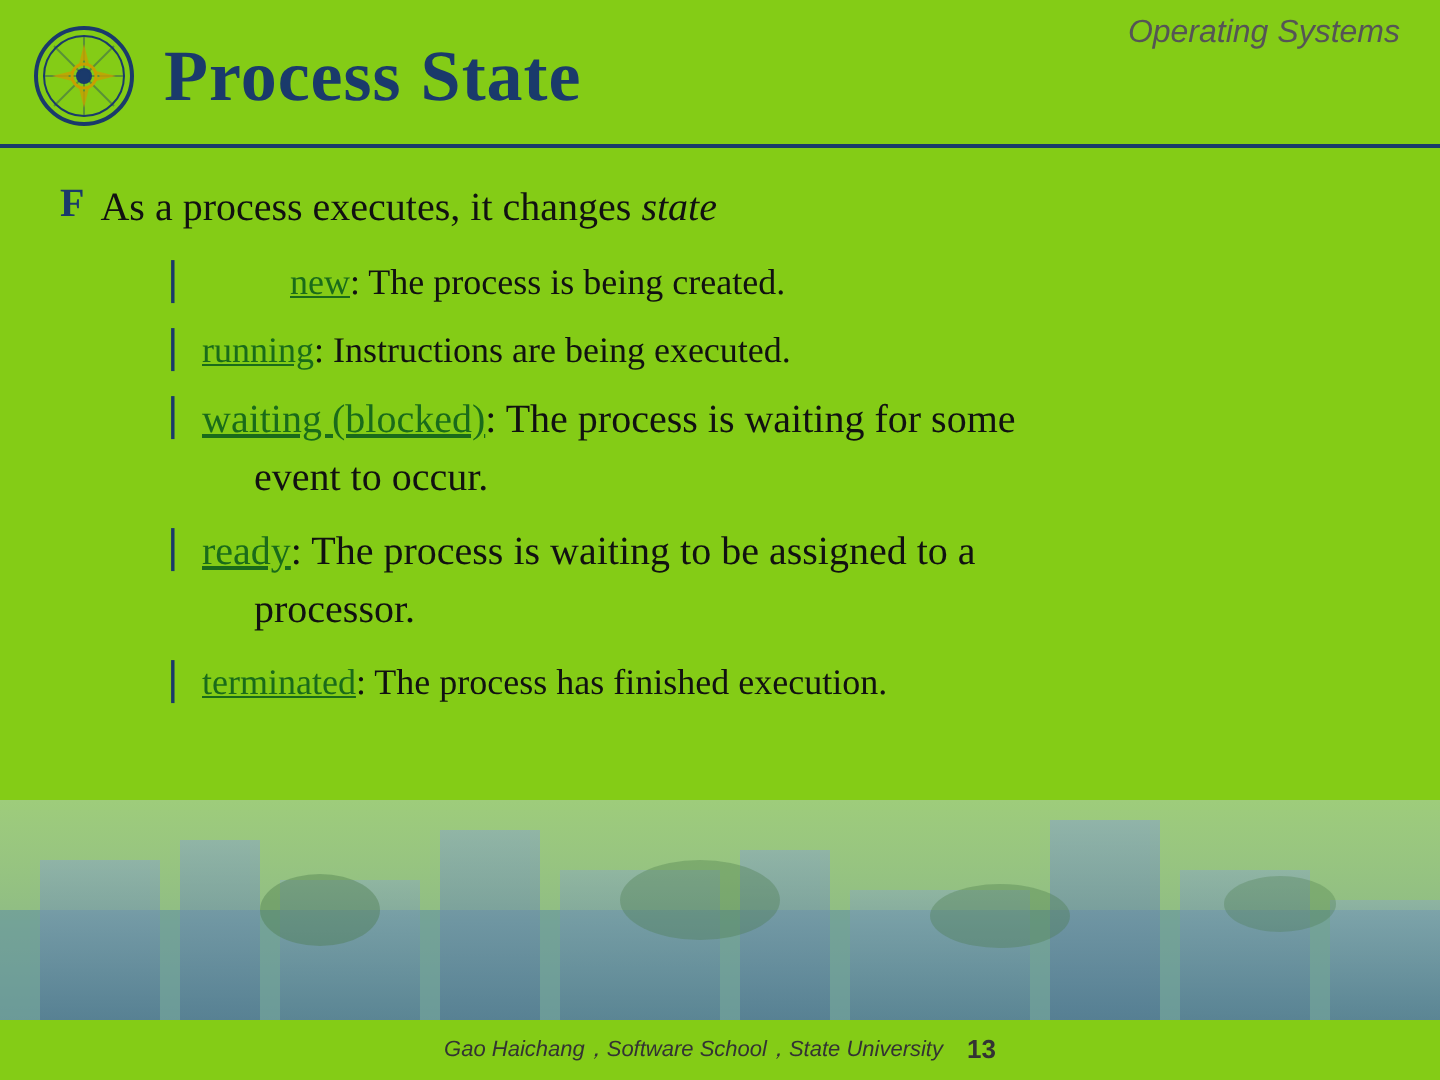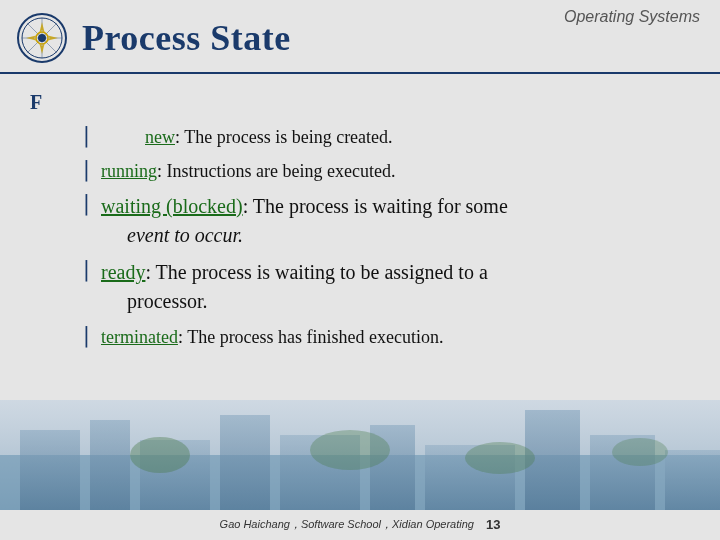--- a/index.html
+++ b/index.html
@@ -10,21 +10,21 @@
       font-family: "Times New Roman", Times, serif;
       background: #ffffff;
       overflow: hidden;
       position: relative;
     }
 
     .slide {
       width: 720px;
       height: 540px;
       position: relative;
-      background: #e5e5e5;
+      background: #84cc16;
     }
 
     
     .header {
       display: flex;
       align-items: center;
       padding: 12px 20px 8px 16px;
       border-bottom: 2px solid #1a3a6b;
       position: relative;
     }
@@ -178,20 +178,23 @@
 
     <h1 class="title">Process State</h1>
 
     <div class="top-right-label">Operating Systems</div>
   </div>
 
   <div class="content">
 
     <div class="main-bullet">
       <span class="bullet-f">F</span>
+      <span class="main-text">
+        As a process executes, it changes <em>state</em>
+      </span>
     </div>
 
     <div class="sub-list">
 
       <div class="sub-item">
         <span class="sub-bullet">⎢</span>
         <span class="sub-text">
           <span style="color:#1a6b1a; text-decoration:underline;margin-left:44px;">new</span>:  The process is being created.
         </span>
       </div>
@@ -200,21 +203,21 @@
         <span class="sub-bullet">⎢</span>
         <span class="sub-text">
           <span style="color:#1a6b1a; text-decoration:underline;">running</span>:  Instructions are being executed.
         </span>
       </div>
 
       <div class="sub-item">
         <span class="sub-bullet">⎢</span>
         <span class="sub-text-wrap">
           <span style="color:#1a6b1a; text-decoration:underline;">waiting (blocked)</span>:  The process is waiting for some<br>
-          <span style="padding-left: 26px; display:inline-block;font-style:italic;">event to occur.</span>
+          <span style="padding-left: 26px; display:inline-block;">event to occur.</span>
         </span>
       </div>
 
       <div class="sub-item">
         <span class="sub-bullet">⎢</span>
         <span class="sub-text-wrap">
           <span style="color:#1a6b1a; text-decoration:underline;">ready</span>:  The process is waiting to be assigned to a<br>
           <span style="padding-left: 26px; display:inline-block;">processor.</span>
         </span>
       </div>
@@ -257,17 +260,17 @@
       <rect x="665" y="50" width="55" height="60" fill="url(#buildGrad)" opacity="0.5"></rect>
 
       <ellipse cx="160" cy="55" rx="30" ry="18" fill="#4a7a4a" opacity="0.4"></ellipse>
       <ellipse cx="350" cy="50" rx="40" ry="20" fill="#4a7a4a" opacity="0.35"></ellipse>
       <ellipse cx="500" cy="58" rx="35" ry="16" fill="#4a7a4a" opacity="0.35"></ellipse>
       <ellipse cx="640" cy="52" rx="28" ry="14" fill="#4a7a4a" opacity="0.3"></ellipse>
     </svg>
   </div>
 
   <div class="footer">
-    <span>Gao Haichang，Software School，Xidian Operating</span>
+    <span>Gao Haichang，Software School，State University</span>
     <span class="footer-page">13</span>
   </div>
 
 </div>
 
 </body></html>

